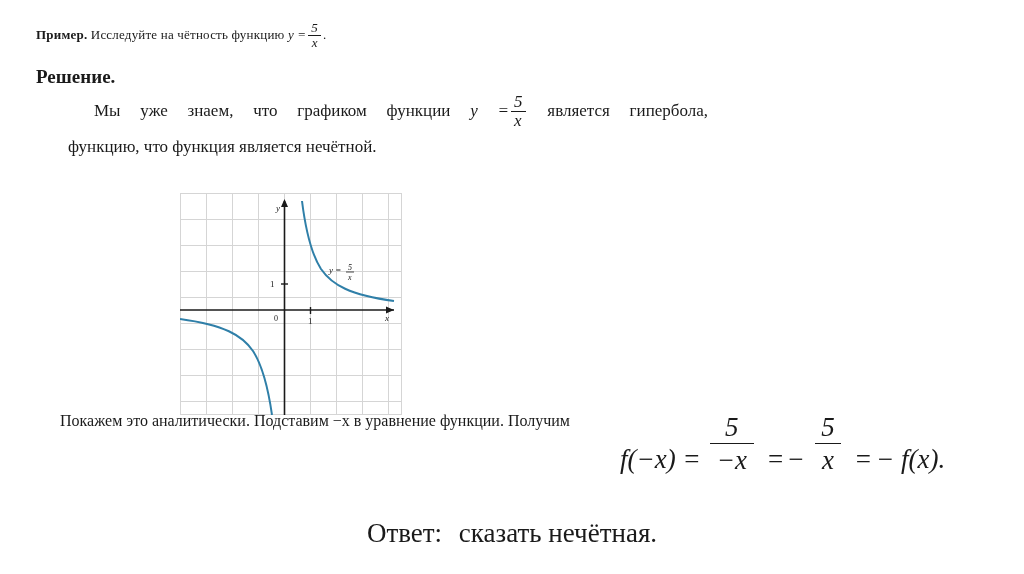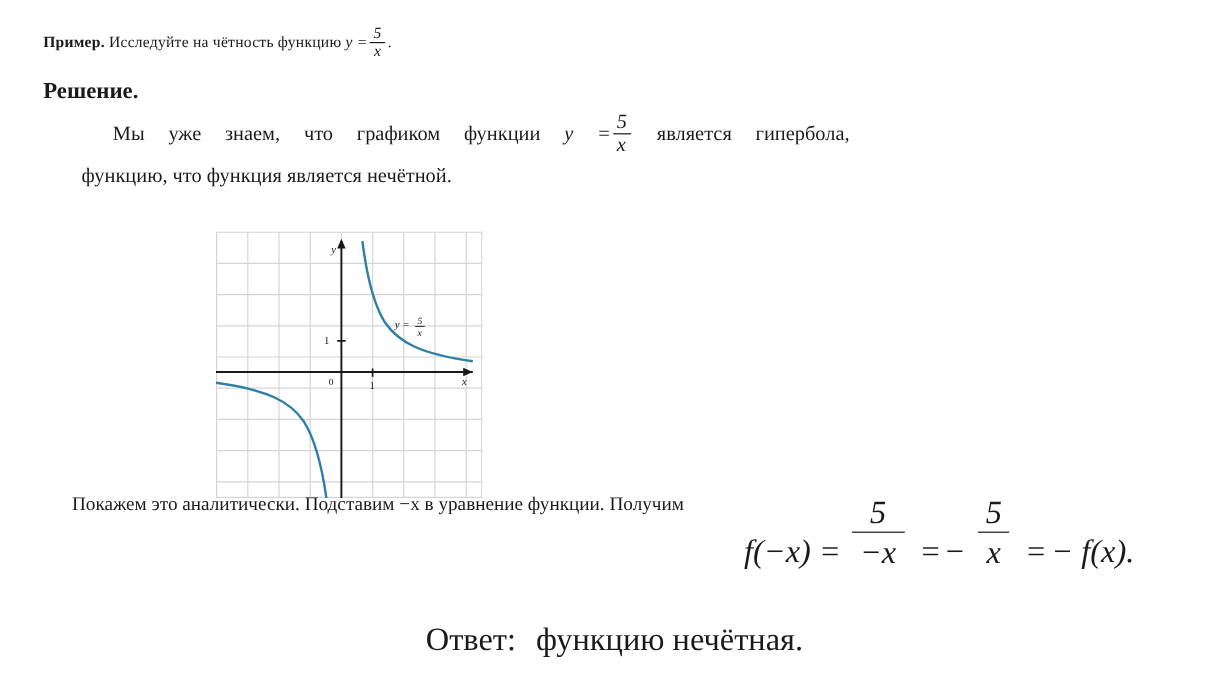--- a/index.html
+++ b/index.html
@@ -258,16 +258,16 @@
     <span class="frac-big">
       <span class="num">5</span>
       <span class="den">x</span>
     </span>
     <span class="op">=</span>
     <span>− f(x).</span>
   </div>
 
   <div class="answer">
     <span class="ans-label">Ответ:</span>
-    <span class="ans-text">функцию нечётная.</span>
+    <span class="ans-text">сказать нечётная.</span>
   </div>
 
 </div>
 
 </body></html>

